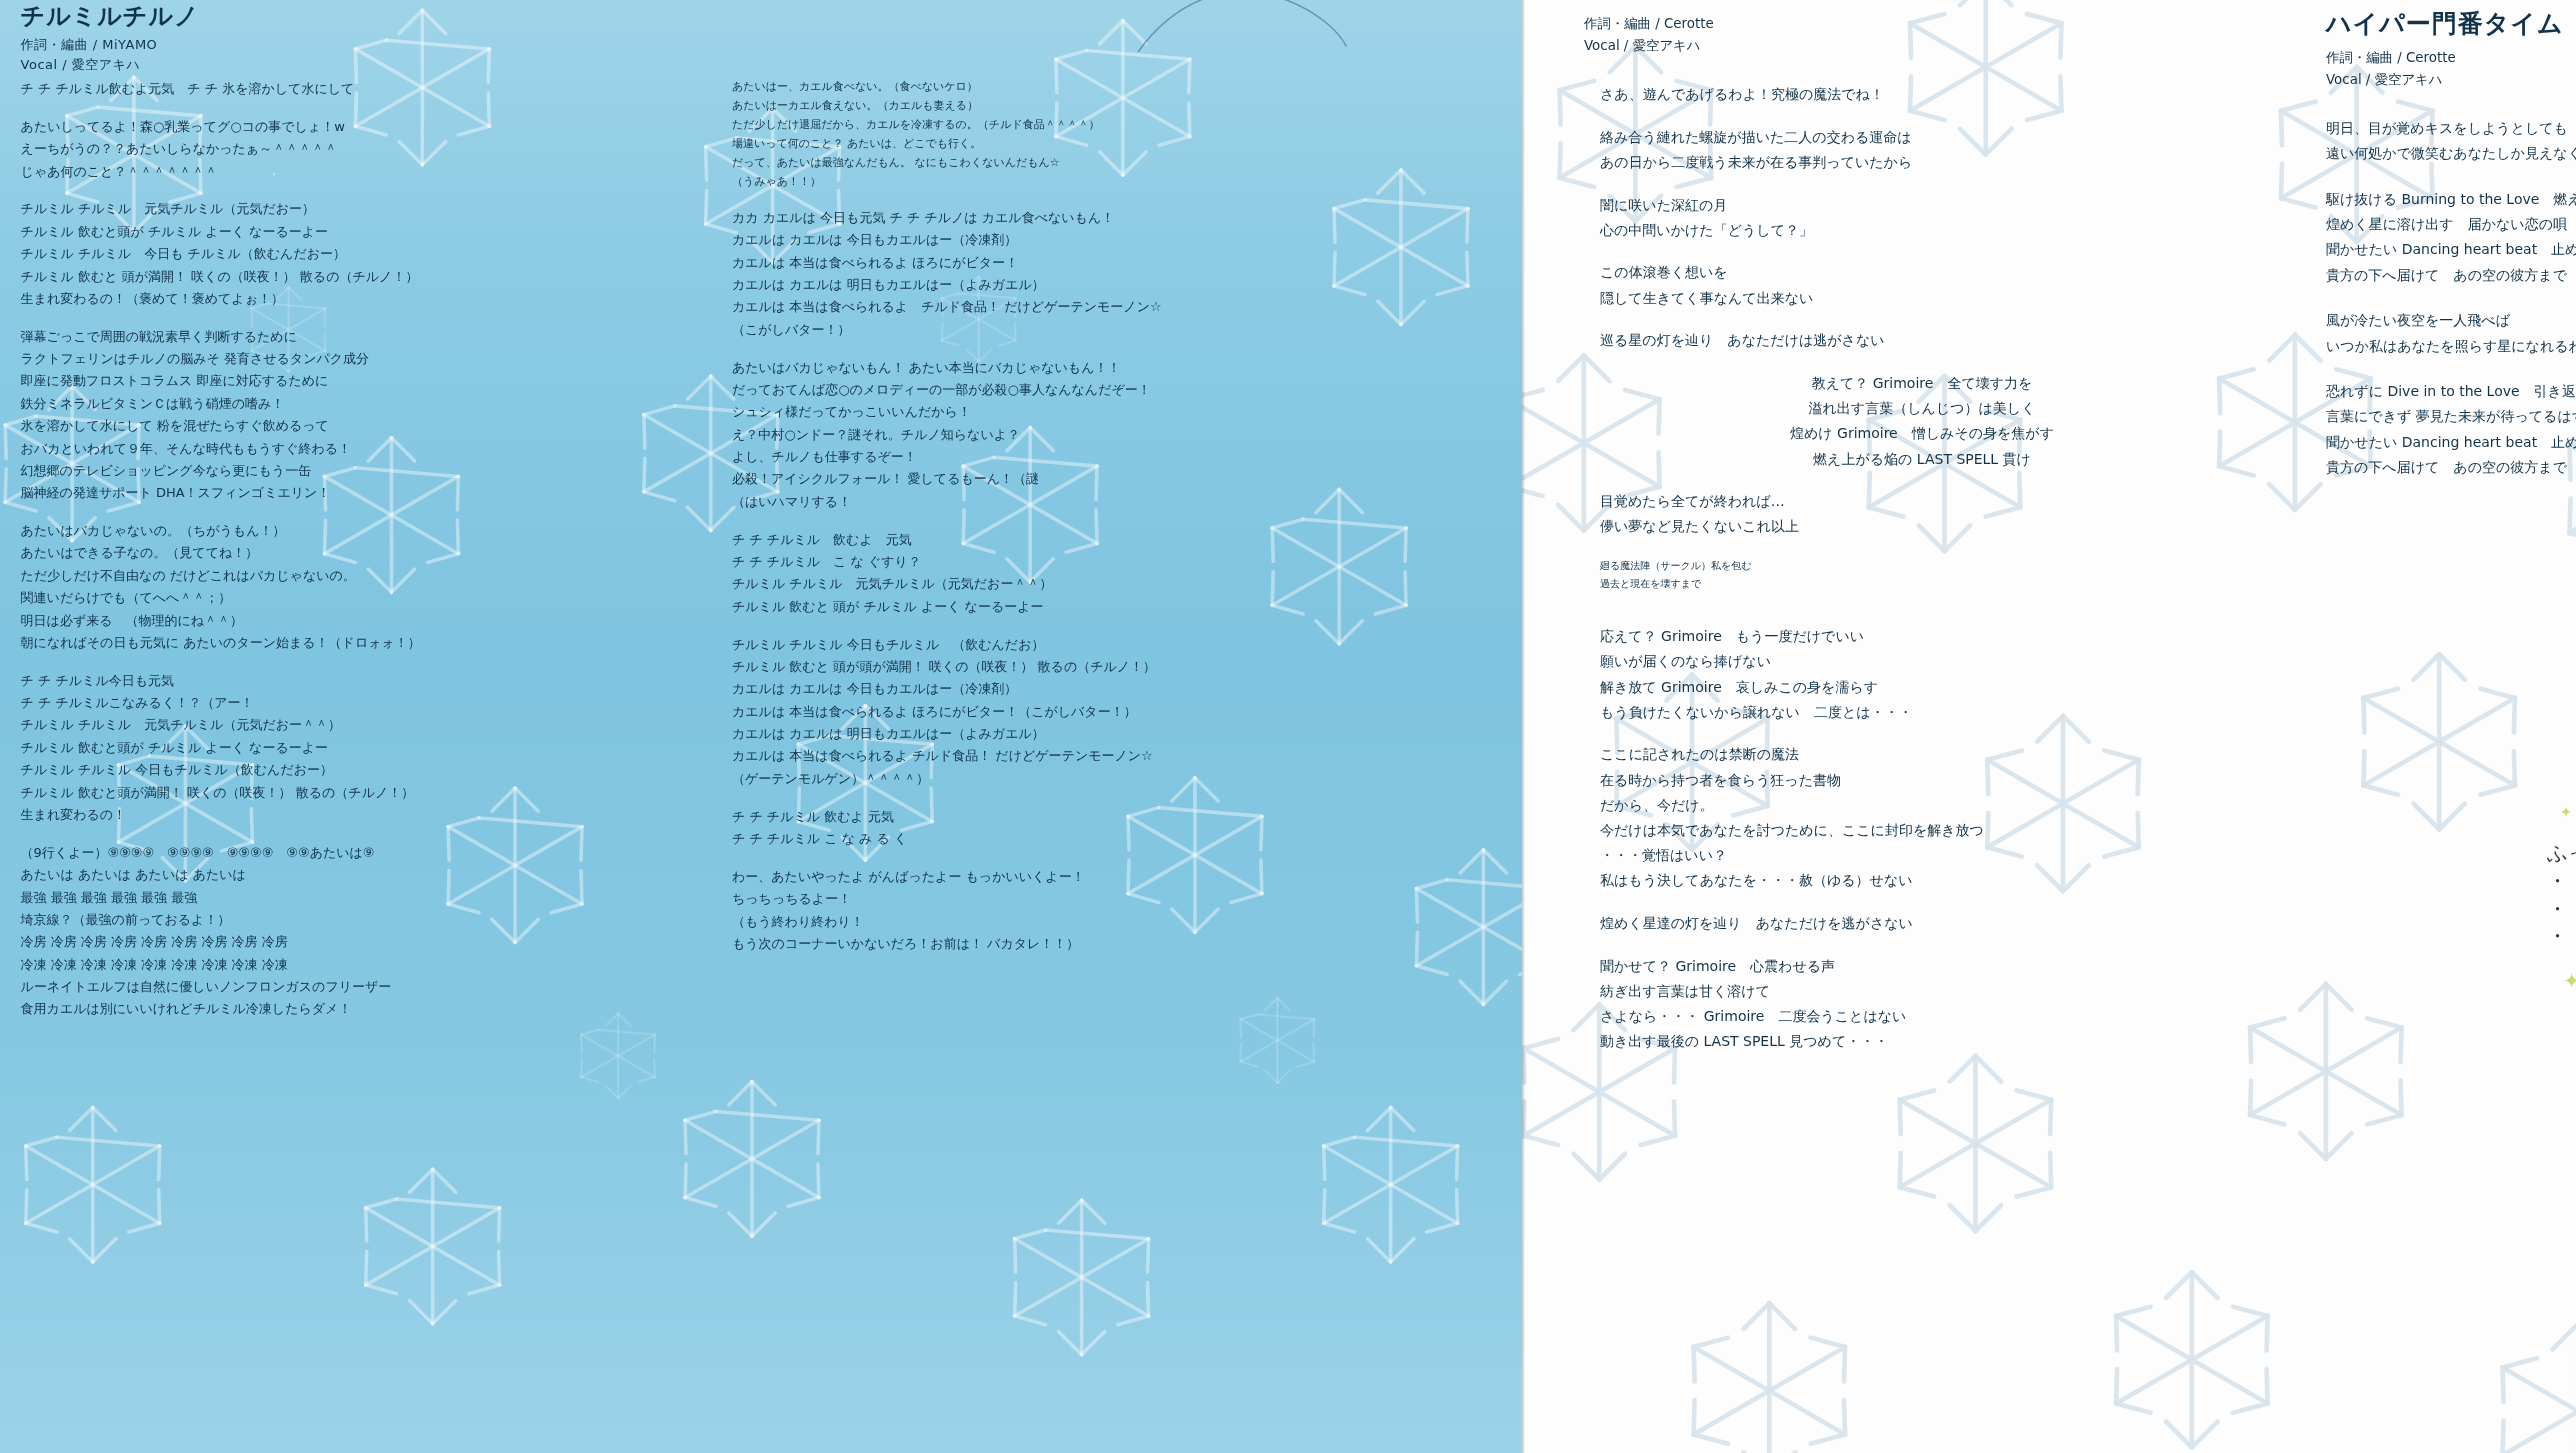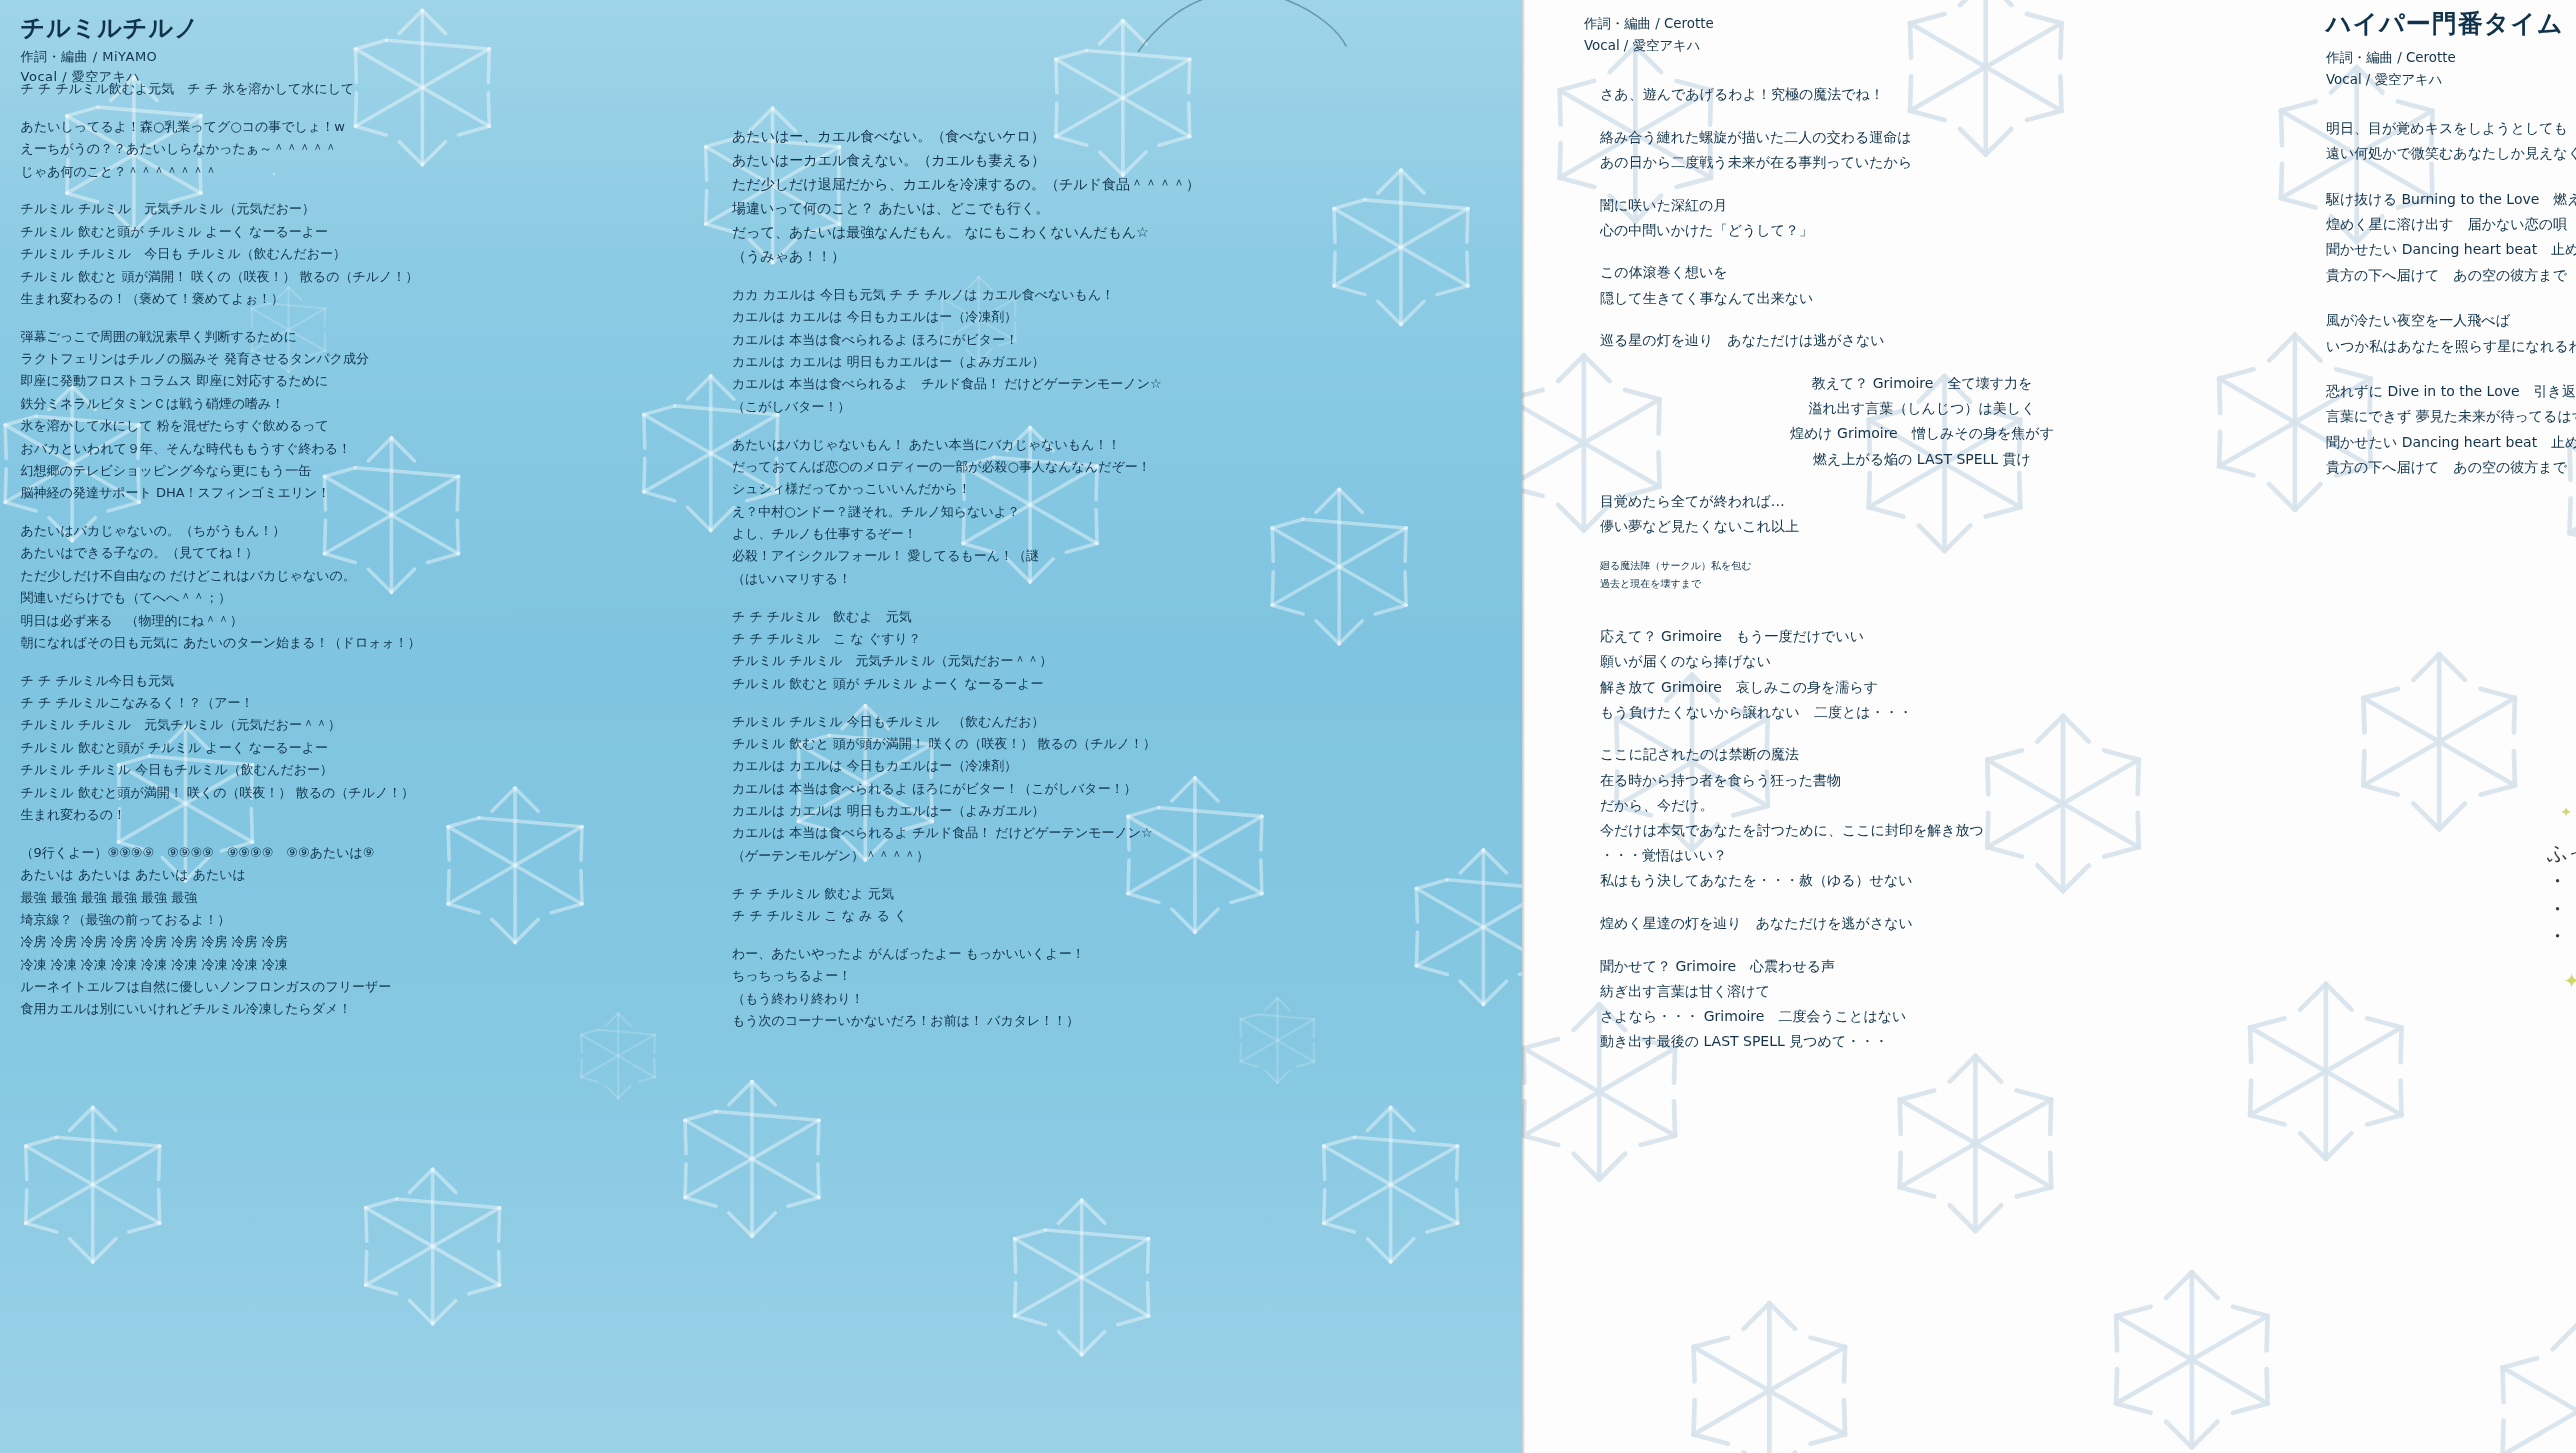--- a/index.html
+++ b/index.html
@@ -175,21 +175,21 @@
           <use href="#flakeL" x="560" y="640" transform="scale(0.55)" style="transform-origin:560px 640px"></use>
           <use href="#flakeL" x="1900" y="620" transform="scale(0.55)" style="transform-origin:1900px 620px"></use>
           <use href="#flakeL" x="1200" y="2050" transform="scale(0.55)" style="transform-origin:1200px 2050px"></use>
           <use href="#flakeL" x="2480" y="2020" transform="scale(0.55)" style="transform-origin:2480px 2020px"></use>
         </g>
       </svg>
     </div>
 
     <div class="content">
 
-      <div class="col" style="left:20.6px; top:13px; width:670px;">
+      <div class="col" style="left:20.6px; top:1px; width:670px;">
         <div class="song-title t-jp" style="font-size:24px; line-height:1.25; color:#10324a;">チルミルチルノ</div>
         <div class="credit-line t-jp" style="font-size:13px; line-height:1.55; margin-top:4.1px;">作詞・編曲 / MiYAMO</div>
         <div class="credit-line t-jp" style="font-size:13px; line-height:1.55;">Vocal / 愛空アキハ</div>
       </div>
 
       <div class="col" style="left:20.6px; top:78px; width:680px;">
         <div class="lyric-block t-jp" style="font-size:13px; line-height:1.72; margin-bottom:15.5px;">チ チ チルミル飲むよ元気　チ チ 氷を溶かして水にして</div>
         <div class="lyric-block t-jp" style="font-size:13px; line-height:1.72; margin-bottom:15.5px;">あたいしってるよ！森○乳業ってグ○コの事でしょ！w
 えーちがうの？？あたいしらなかったぁ～＾＾＾＾＾
 じゃあ何のこと？＾＾＾＾＾＾＾</div>
@@ -223,21 +223,21 @@
 あたいは あたいは あたいは あたいは
 最強 最強 最強 最強 最強 最強
 埼京線？（最強の前っておるよ！）
 冷房 冷房 冷房 冷房 冷房 冷房 冷房 冷房 冷房
 冷凍 冷凍 冷凍 冷凍 冷凍 冷凍 冷凍 冷凍 冷凍
 ルーネイトエルフは自然に優しいノンフロンガスのフリーザー
 食用カエルは別にいいけれどチルミル冷凍したらダメ！</div>
       </div>
 
       <div class="col" style="left:732px; top:78px; width:768px;">
-        <div class="lyric-block t-jp" style="font-size:14px; line-height:1.72; margin-bottom:15.5px;margin-top:46px;">あたいはー、カエル食べない。（食べないケロ）
+        <div class="lyric-block t-jp" style="font-size:11px; line-height:1.72; margin-bottom:15.5px;">あたいはー、カエル食べない。（食べないケロ）
 あたいはーカエル食えない。（カエルも妻える）
 ただ少しだけ退屈だから、カエルを冷凍するの。（チルド食品＾＾＾＾）
 場違いって何のこと？ あたいは、どこでも行く。
 だって、あたいは最強なんだもん。 なにもこわくないんだもん☆
 （うみゃあ！！）</div>
         <div class="lyric-block t-jp" style="font-size:13px; line-height:1.72; margin-bottom:15.5px;">カカ カエルは 今日も元気 チ チ チルノは カエル食べないもん！
 カエルは カエルは 今日もカエルはー（冷凍剤）
 カエルは 本当は食べられるよ ほろにがビター！
 カエルは カエルは 明日もカエルはー（よみガエル）
 カエルは 本当は食べられるよ　チルド食品！ だけどゲーテンモーノン☆

